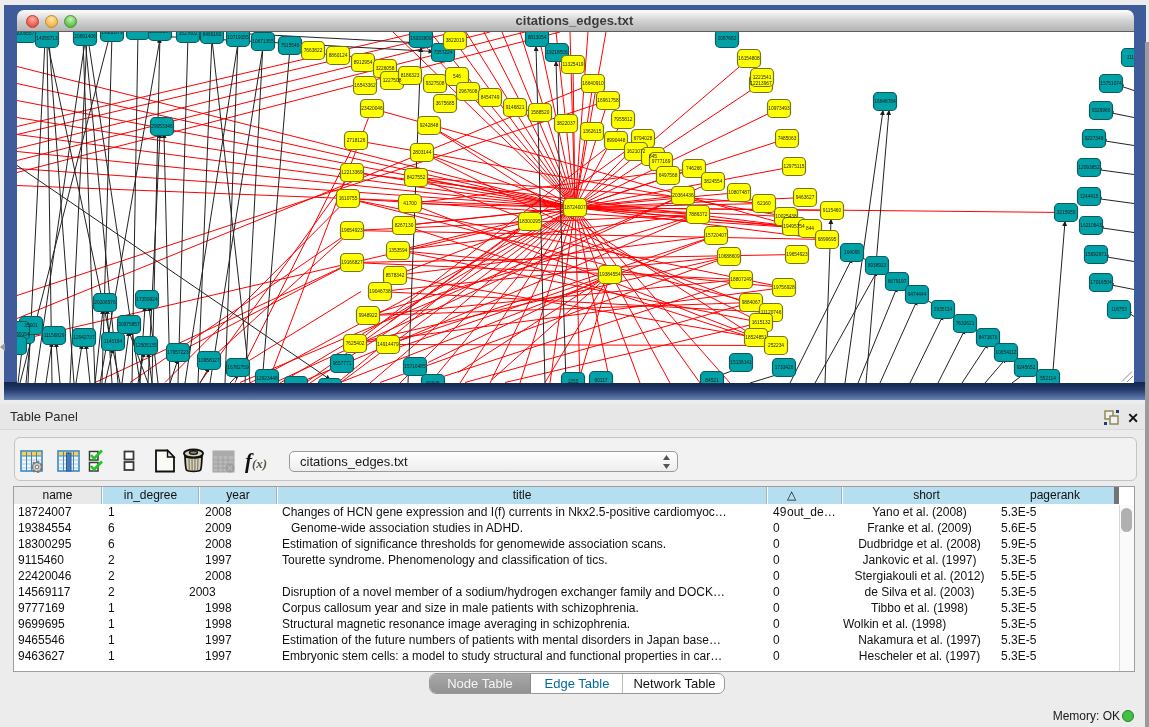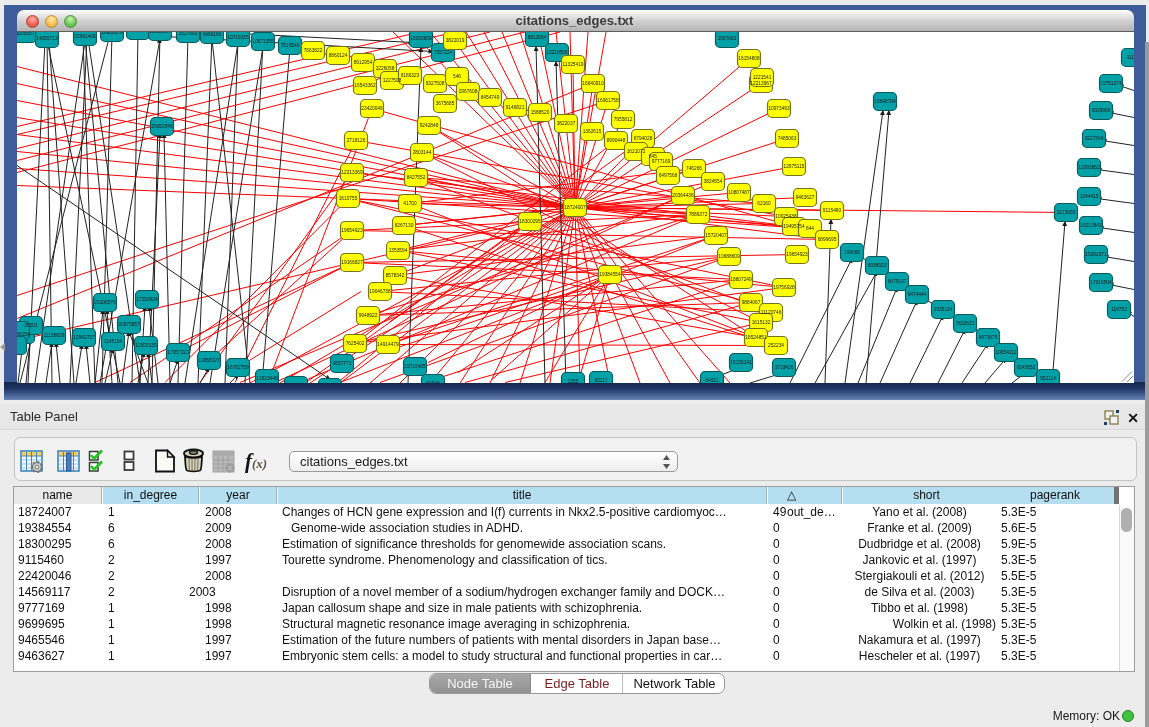--- a/index.html
+++ b/index.html
@@ -678,30 +678,30 @@
     <div style="position:absolute;left:18px;top:98px;white-space:nowrap;">14569117</div>
     <div style="position:absolute;left:108px;top:98px;white-space:nowrap;">2</div>
     <div style="position:absolute;left:189px;top:98px;white-space:nowrap;">2003</div>
     <div style="position:absolute;left:282px;top:98px;white-space:nowrap;">Disruption of a novel member of a sodium/hydrogen exchanger family and DOCK…</div>
     <div style="position:absolute;left:773px;top:98px;white-space:nowrap;">0</div>
     <div style="position:absolute;left:843px;top:98px;width:153px;text-align:center;white-space:nowrap;">de Silva et al. (2003)</div>
     <div style="position:absolute;left:1001px;top:98px;white-space:nowrap;">5.3E-5</div>
     <div style="position:absolute;left:18px;top:114px;white-space:nowrap;">9777169</div>
     <div style="position:absolute;left:108px;top:114px;white-space:nowrap;">1</div>
     <div style="position:absolute;left:205px;top:114px;white-space:nowrap;">1998</div>
-    <div style="position:absolute;left:282px;top:114px;white-space:nowrap;">Japan callosum shape and size in male patients with schizophrenia.</div>
+    <div style="position:absolute;left:282px;top:114px;white-space:nowrap;">Corpus callosum year and size in male patients with schizophrenia.</div>
     <div style="position:absolute;left:773px;top:114px;white-space:nowrap;">0</div>
     <div style="position:absolute;left:843px;top:114px;width:153px;text-align:center;white-space:nowrap;">Tibbo et al. (1998)</div>
     <div style="position:absolute;left:1001px;top:114px;white-space:nowrap;">5.3E-5</div>
     <div style="position:absolute;left:18px;top:130px;white-space:nowrap;">9699695</div>
     <div style="position:absolute;left:108px;top:130px;white-space:nowrap;">1</div>
     <div style="position:absolute;left:205px;top:130px;white-space:nowrap;">1998</div>
     <div style="position:absolute;left:282px;top:130px;white-space:nowrap;">Structural magnetic resonance image averaging in schizophrenia.</div>
     <div style="position:absolute;left:773px;top:130px;white-space:nowrap;">0</div>
-    <div style="position:absolute;left:843px;top:130px;width:153px;text-align:right;white-space:nowrap;">Wolkin et al. (1998)</div>
+    <div style="position:absolute;left:843px;top:130px;width:153px;text-align:left;white-space:nowrap;">Wolkin et al. (1998)</div>
     <div style="position:absolute;left:1001px;top:130px;white-space:nowrap;">5.3E-5</div>
     <div style="position:absolute;left:18px;top:146px;white-space:nowrap;">9465546</div>
     <div style="position:absolute;left:108px;top:146px;white-space:nowrap;">1</div>
     <div style="position:absolute;left:205px;top:146px;white-space:nowrap;">1997</div>
     <div style="position:absolute;left:282px;top:146px;white-space:nowrap;">Estimation of the future numbers of patients with mental disorders in Japan base…</div>
     <div style="position:absolute;left:773px;top:146px;white-space:nowrap;">0</div>
     <div style="position:absolute;left:843px;top:146px;width:153px;text-align:center;white-space:nowrap;">Nakamura et al. (1997)</div>
     <div style="position:absolute;left:1001px;top:146px;white-space:nowrap;">5.3E-5</div>
     <div style="position:absolute;left:18px;top:162px;white-space:nowrap;">9463627</div>
     <div style="position:absolute;left:108px;top:162px;white-space:nowrap;">1</div>
@@ -710,17 +710,17 @@
     <div style="position:absolute;left:773px;top:162px;white-space:nowrap;">0</div>
     <div style="position:absolute;left:843px;top:162px;width:153px;text-align:center;white-space:nowrap;">Hescheler et al. (1997)</div>
     <div style="position:absolute;left:1001px;top:162px;white-space:nowrap;">5.3E-5</div>
 </div>
 
 <div style="position:absolute;left:1119px;top:505px;width:15px;height:166px;background:#fafafa;border-left:1px solid #d8d8d8;"></div>
 <div style="position:absolute;left:1121px;top:508px;width:11px;height:24px;background:#b0b0b0;border-radius:6px;"></div>
 
 <div style="position:absolute;left:429px;top:673px;width:296px;height:21px;border:1px solid #9a9a9a;border-radius:7px;background:#fff;overflow:hidden;font-size:13px;">
 <div style="position:absolute;left:0;top:0;width:101px;height:21px;background:linear-gradient(#a8a8a8,#8f8f8f);color:#f5f5f5;text-align:center;line-height:20px;border-right:1px solid #8a8a8a;">Node Table</div>
-<div style="position:absolute;left:102px;top:0;width:91px;height:21px;color:#7f1d1d;text-align:center;line-height:20px;border-right:1px solid #bbb;">Edge Table</div>
+<div style="position:absolute;left:102px;top:0;width:91px;height:21px;color:#0369a1;text-align:center;line-height:20px;border-right:1px solid #bbb;">Edge Table</div>
 <div style="position:absolute;left:194px;top:0;width:101px;height:21px;color:#111;text-align:center;line-height:20px;">Network Table</div>
 </div>
 
 <div style="position:absolute;left:1040px;top:709px;width:80px;text-align:right;font-size:12px;color:#1a1a1a;">Memory: OK</div>
 <div style="position:absolute;left:1122px;top:710px;width:12px;height:12px;border-radius:50%;background:#3ec43e;border:1px solid #2c7a2c;"></div>
 </body></html>

